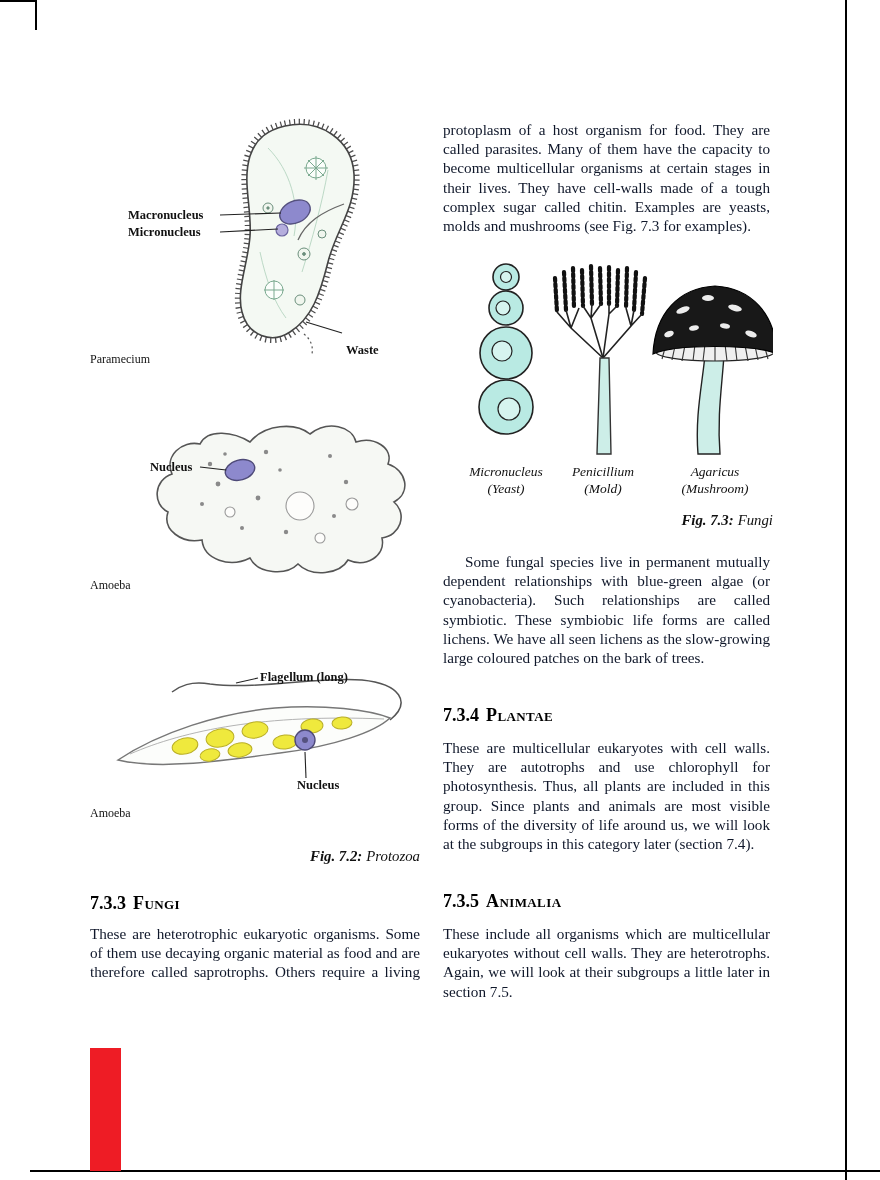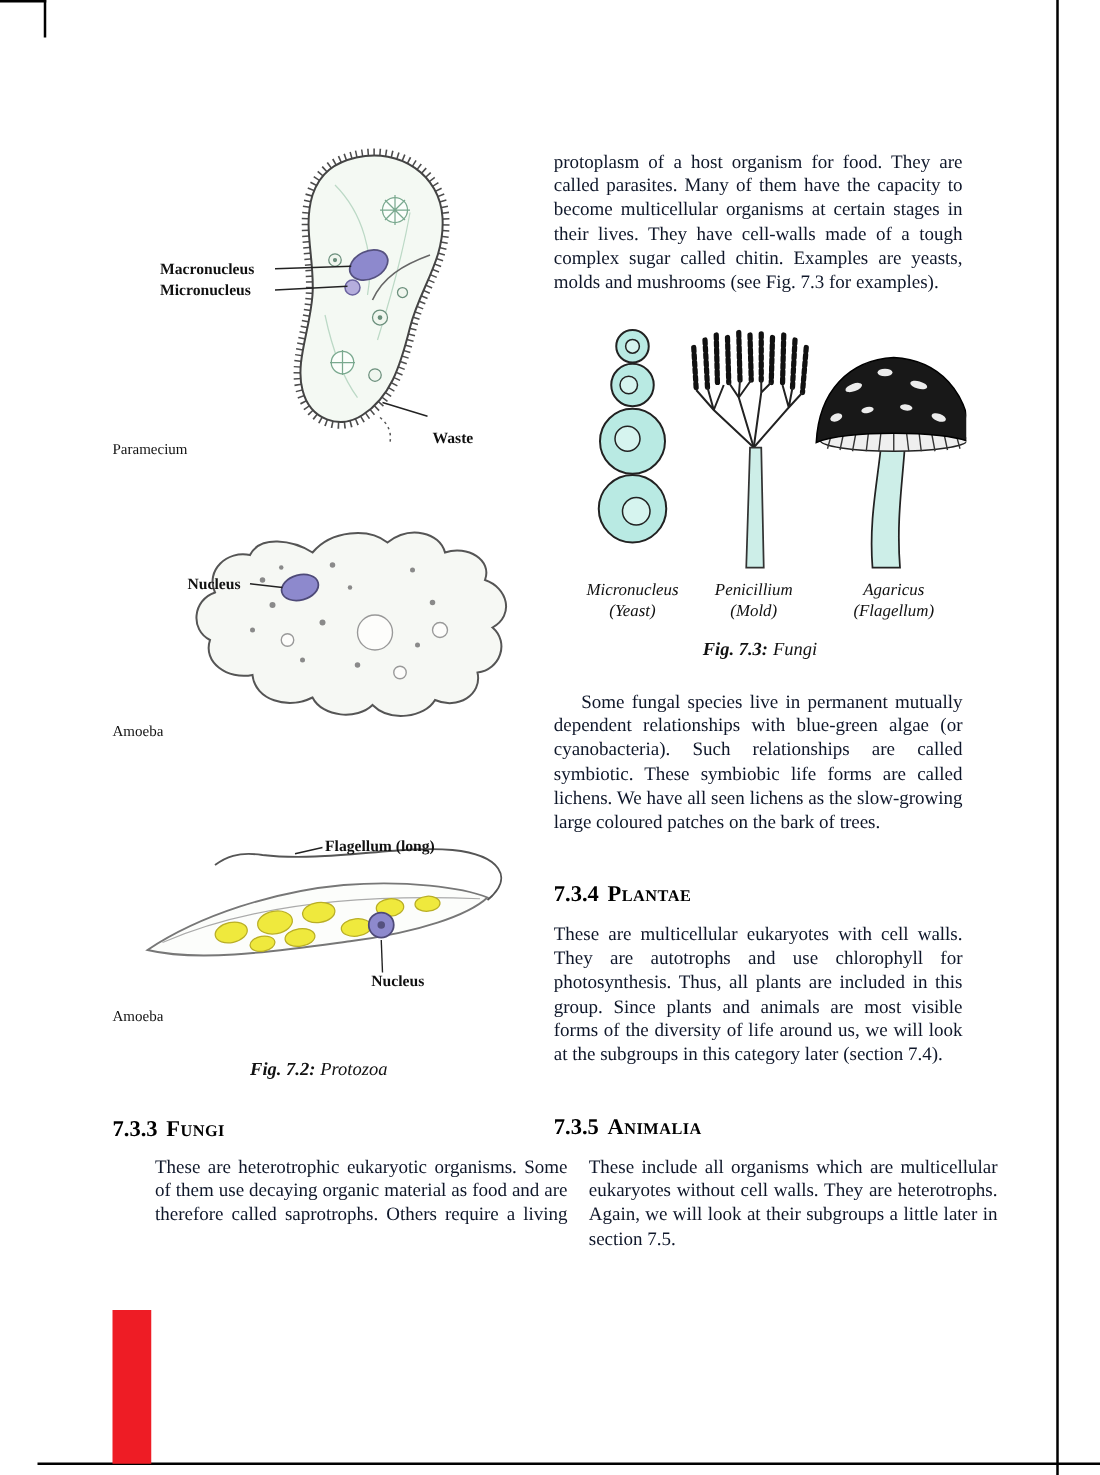--- a/index.html
+++ b/index.html
@@ -15,27 +15,27 @@
   .corner-h { left:0; top:8; width:37px; height:2px; background:#000; }
   .corner-v { left:35px; top:0; width:2px; height:30px; background:#000; }
   .right-rule { left:845px; top:0; width:2px; height:1180px; background:#000; }
   .bottom-rule { left:30px; top:1170px; width:850px; height:2px; background:#000; }
   .red-bar { left:90px; top:1048px; width:31px; height:123px; }
 
   
   p.body {
     font-size:15.2px; line-height:19.2px; text-align:justify; color:#0f172a;
   }
-  p.cont { text-align-last: justify; margin-left: 34px; }
+  p.cont { text-align-last: justify; }
   p.indent { text-indent:22px; }
   h2.sec { font-size:18px; font-weight:bold; color:#000; font-family:"Liberation Serif", serif; }
   h2.sec .sc { font-variant:small-caps; margin-left:7px; letter-spacing:.4px; }
 
   .caption-i { font-size:12px; text-align:left; color:#111; }
-  .figcap { text-align:center; font-size:14.8px; color:#111; }
+  .figcap { text-align:right; font-size:14.8px; color:#111; }
   .figcap .fig-label { font-weight:bold; font-style:italic; }
   .figcap .fig-title { font-style:italic; margin-left:4px; }
 
   .lbl { position:absolute; font-size:12.5px; font-weight:bold; color:#111; white-space:nowrap; }
   .species { position:absolute; text-align:center; font-style:italic; font-size:13.5px; line-height:17px; color:#111; }
 
   .figbox { position:absolute; }
   .figbox svg { position:absolute; left:0; top:0; }
 </style>
 </head>
@@ -235,31 +235,31 @@
   <div class="species" style="left:2px; top:205px; width:122px;">
     <div>Micronucleus</div>
     <div>(Yeast)</div>
   </div>
   <div class="species" style="left:100px; top:205px; width:120px;">
     <div>Penicillium</div>
     <div>(Mold)</div>
   </div>
   <div class="species" style="left:212px; top:205px; width:120px;">
     <div>Agaricus</div>
-    <div>(Flagellum)</div>
+    <div>(Mushroom)</div>
   </div>
 </div>
 
 <div class="abs figcap" style="left:443px; top:512px; width:330px;">
   <span class="fig-label">Fig. 7.3:</span><span class="fig-title">Fungi</span>
 </div>
 
 <p class="abs body indent" style="left:443px; top:552px; width:327px;">Some fungal species live in permanent mutually dependent relationships with blue-green algae (or cyanobacteria). Such relationships are called symbiotic. These symbiobic life forms are called lichens. We have all seen lichens as the slow-growing large coloured patches on the bark of trees.</p>
 
 <h2 class="abs sec" style="left:443px; top:705px; width:330px;">
   <span>7.3.4</span><span class="sc">Plantae</span>
 </h2>
 <p class="abs body" style="left:443px; top:738px; width:327px;">These are multicellular eukaryotes with cell walls. They are autotrophs and use chlorophyll for photosynthesis. Thus, all plants are included in this group. Since plants and animals are most visible forms of the diversity of life around us, we will look at the subgroups in this category later (section 7.4).</p>
 
 <h2 class="abs sec" style="left:443px; top:891px; width:330px;">
   <span>7.3.5</span><span class="sc">Animalia</span>
 </h2>
-<p class="abs body" style="left:443px; top:924px; width:327px;margin-left:28px;">These include all organisms which are multicellular eukaryotes without cell walls. They are heterotrophs. Again, we will look at their subgroups a little later in section 7.5.</p>
+<p class="abs body" style="left:443px; top:924px; width:327px;">These include all organisms which are multicellular eukaryotes without cell walls. They are heterotrophs. Again, we will look at their subgroups a little later in section 7.5.</p>
 
 </body></html>

